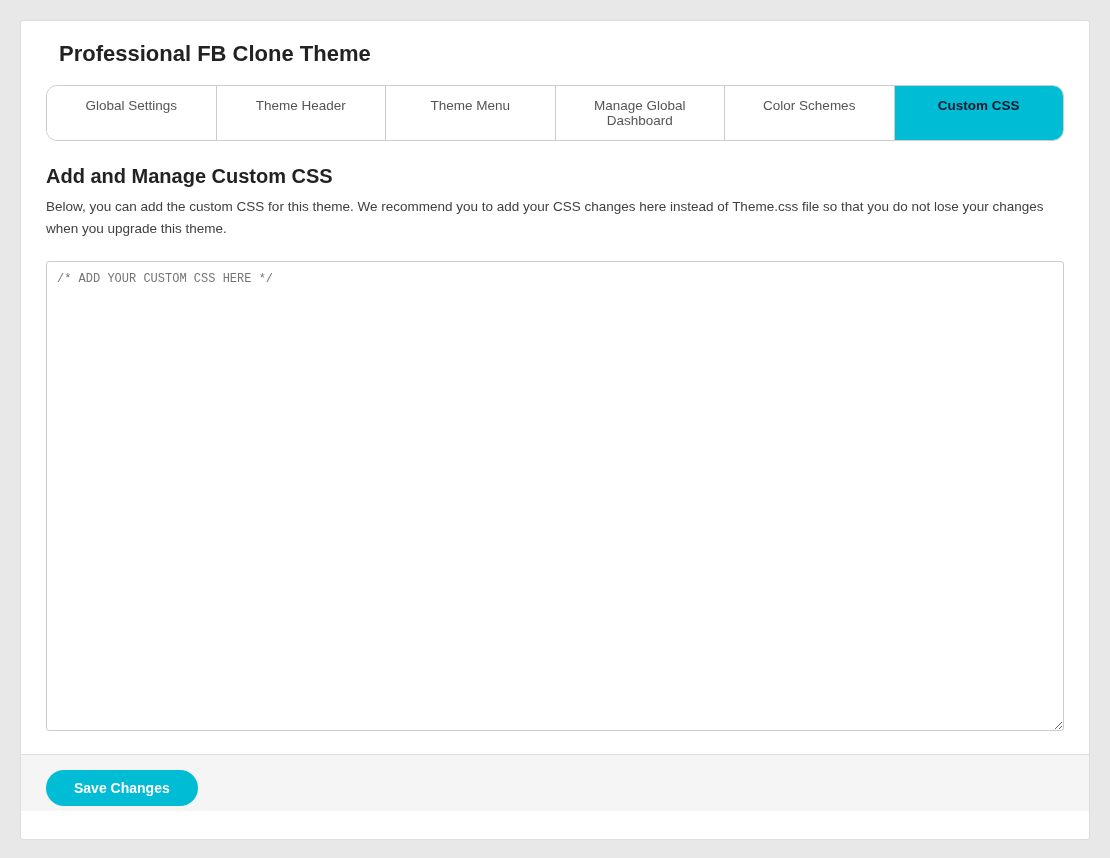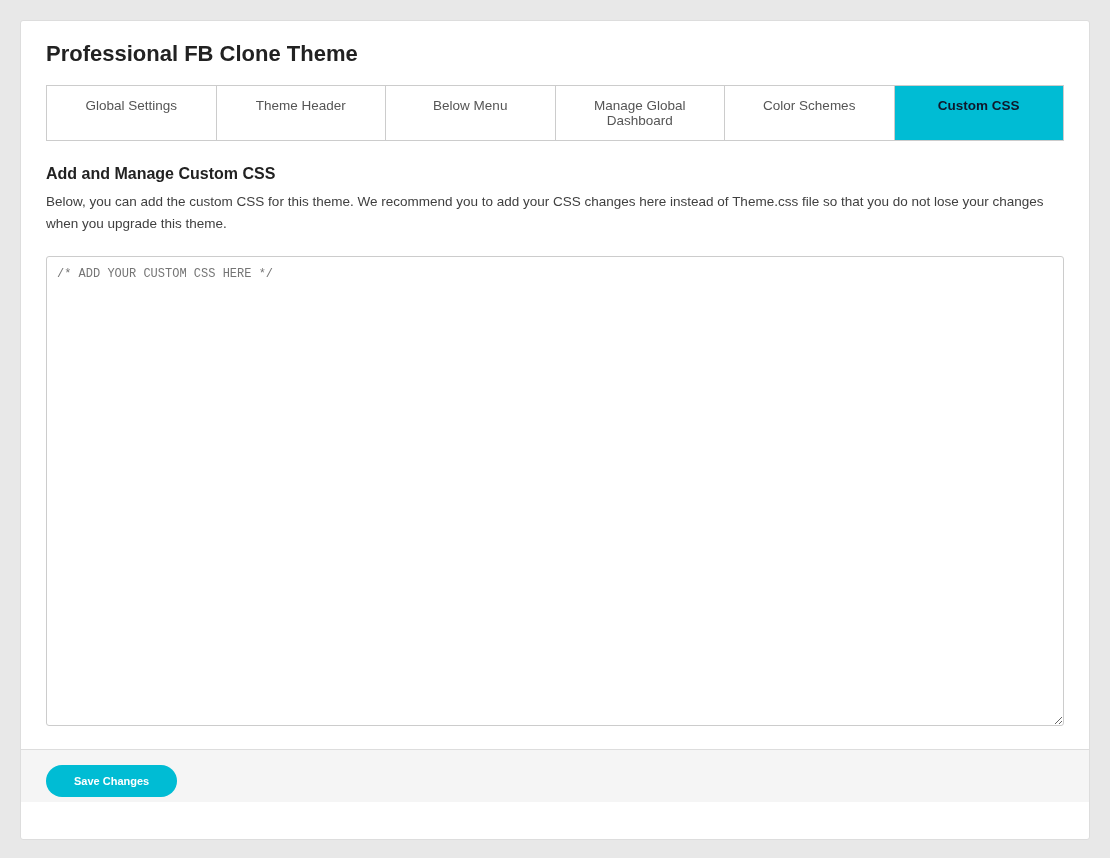--- a/index.html
+++ b/index.html
@@ -27,26 +27,27 @@
       border: 1px solid #ddd;
       border-radius: 3px;
       padding: 20px 25px 25px 25px;
     }
 
     .page-title {
       font-size: 22px;
       font-weight: bold;
       color: #222;
       margin-bottom: 18px;
+      margin-left: 13px;
     }
 
     .tabs-container {
       display: flex;
       border: 1px solid #ccc;
-      border-radius: 0;
+      border-radius: 11px;
       overflow: hidden;
       margin-bottom: 24px;
     }
 
     .tab {
       flex: 1;
       padding: 12px 10px;
       text-align: center;
       cursor: pointer;
       background: #fff;
@@ -60,21 +61,21 @@
       border-right: none;
     }
 
     .tab.active {
       background: #00bcd4;
       color: #0f172a;
       font-weight: bold;
     }
 
     .section-title {
-      font-size: 16px;
+      font-size: 20px;
       font-weight: bold;
       margin-bottom: 8px;
       color: #222;
     }
 
     .section-description {
       font-size: 13.5px;
       color: #404040;
       line-height: 1.6;
       margin-bottom: 22px;
@@ -103,40 +104,40 @@
       padding-right: 25px;
       border-top: 1px solid #ddd;
     }
 
     .save-button {
       background: #00bcd4;
       color: #fff;
       border: none;
       border-radius: 20px;
       padding: 10px 28px;
-      font-size: 11px;
+      font-size: 14px;
       font-weight: bold;
       cursor: pointer;
     }
   </style>
 </head>
 <body>
 
 <div class="page-container">
   <h1 class="page-title">Professional FB Clone Theme</h1>
 
   <div class="tabs-container">
     <div class="tab">
       <span>Global Settings</span>
     </div>
     <div class="tab">
       <span>Theme Header</span>
     </div>
     <div class="tab">
-      <span>Below Menu</span>
+      <span>Theme Menu</span>
     </div>
     <div class="tab">
       <span>Manage Global Dashboard</span>
     </div>
     <div class="tab">
       <span>Color Schemes</span>
     </div>
     <div class="tab active">
       <span>Custom CSS</span>
     </div>

